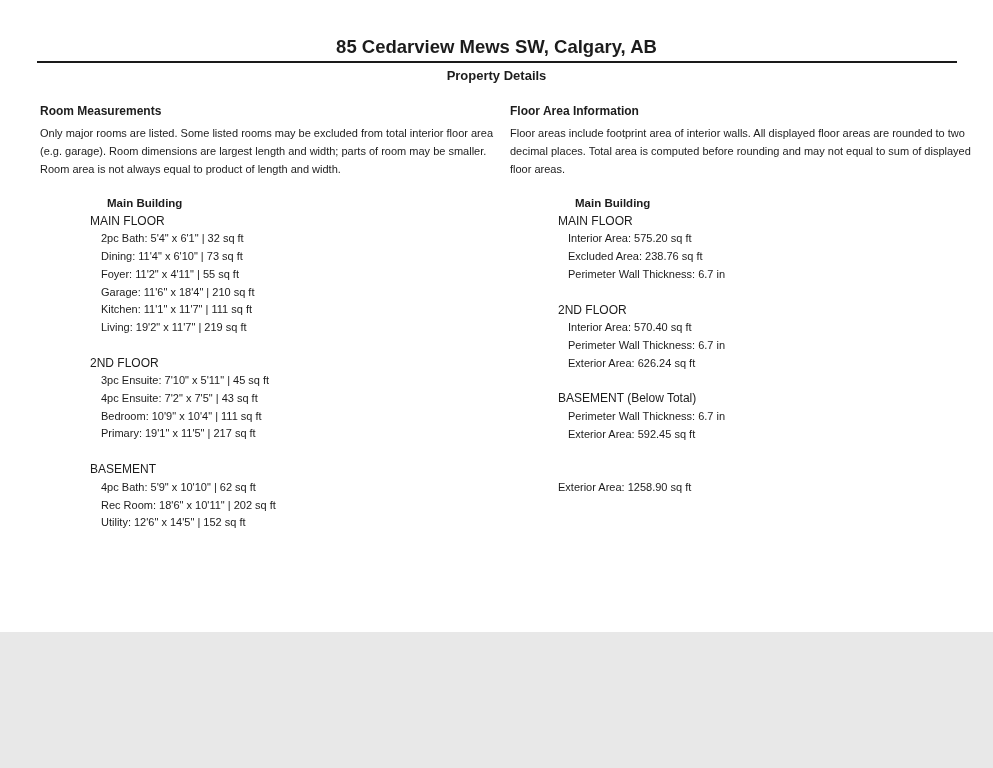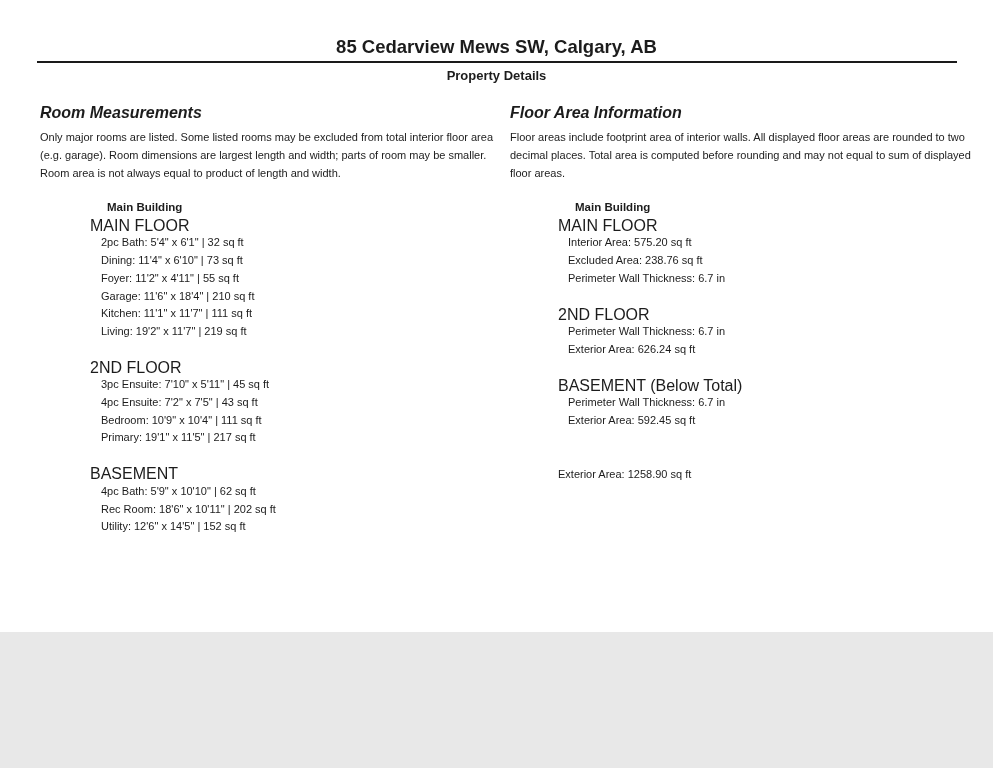--- a/index.html
+++ b/index.html
@@ -38,44 +38,43 @@
     font-weight: bold;
     margin: 0;
   }
 
   
   .col { position: absolute; top: 104px; }
   .col-left  { left: 40px;  width: 455px; }
   .col-right { left: 510px; width: 465px; }
 
   .col-heading {
-    font-size: 16px;
+    font-size: 12px;
     font-weight: bold;
     margin: 0 0 6px 0;
-    font-style: italic;
   }
   .col-desc {
     font-size: 11px;
     line-height: 18px;
     margin: 0;
   }
 
   
   .building { margin-top: 17px; }
   .col-left  .building { padding-left: 39px; }
   .col-right .building { padding-left: 37px; }
 
   .building-name {
     font-size: 11.5px;
     font-weight: bold;
     line-height: 17.7px;
     padding-left: 28px;
   }
   .floor-name {
-    font-size: 16px;
+    font-size: 12px;
     line-height: 17.7px;
     padding-left: 11px;
   }
   .floor-gap { margin-top: 18px; }
   .line {
     font-size: 11px;
     line-height: 17.7px;
   }
   .col-left  .line { padding-left: 22px; }
   .col-right .line { padding-left: 21px; }
@@ -168,20 +167,21 @@
 
       <div class="floor">
         <div class="floor-name">MAIN FLOOR</div>
         <div class="line">Interior Area: 575.20 sq ft</div>
         <div class="line">Excluded Area: 238.76 sq ft</div>
         <div class="line">Perimeter Wall Thickness: 6.7 in</div>
       </div>
 
       <div class="floor floor-gap">
         <div class="floor-name">2ND FLOOR</div>
+        <div class="line">Interior Area: 570.40 sq ft</div>
         <div class="line">Perimeter Wall Thickness: 6.7 in</div>
         <div class="line">Exterior Area: 626.24 sq ft</div>
       </div>
 
       <div class="floor floor-gap">
         <div class="floor-name">BASEMENT (Below Total)</div>
         <div class="line">Perimeter Wall Thickness: 6.7 in</div>
         <div class="line">Exterior Area: 592.45 sq ft</div>
       </div>
     </div>

